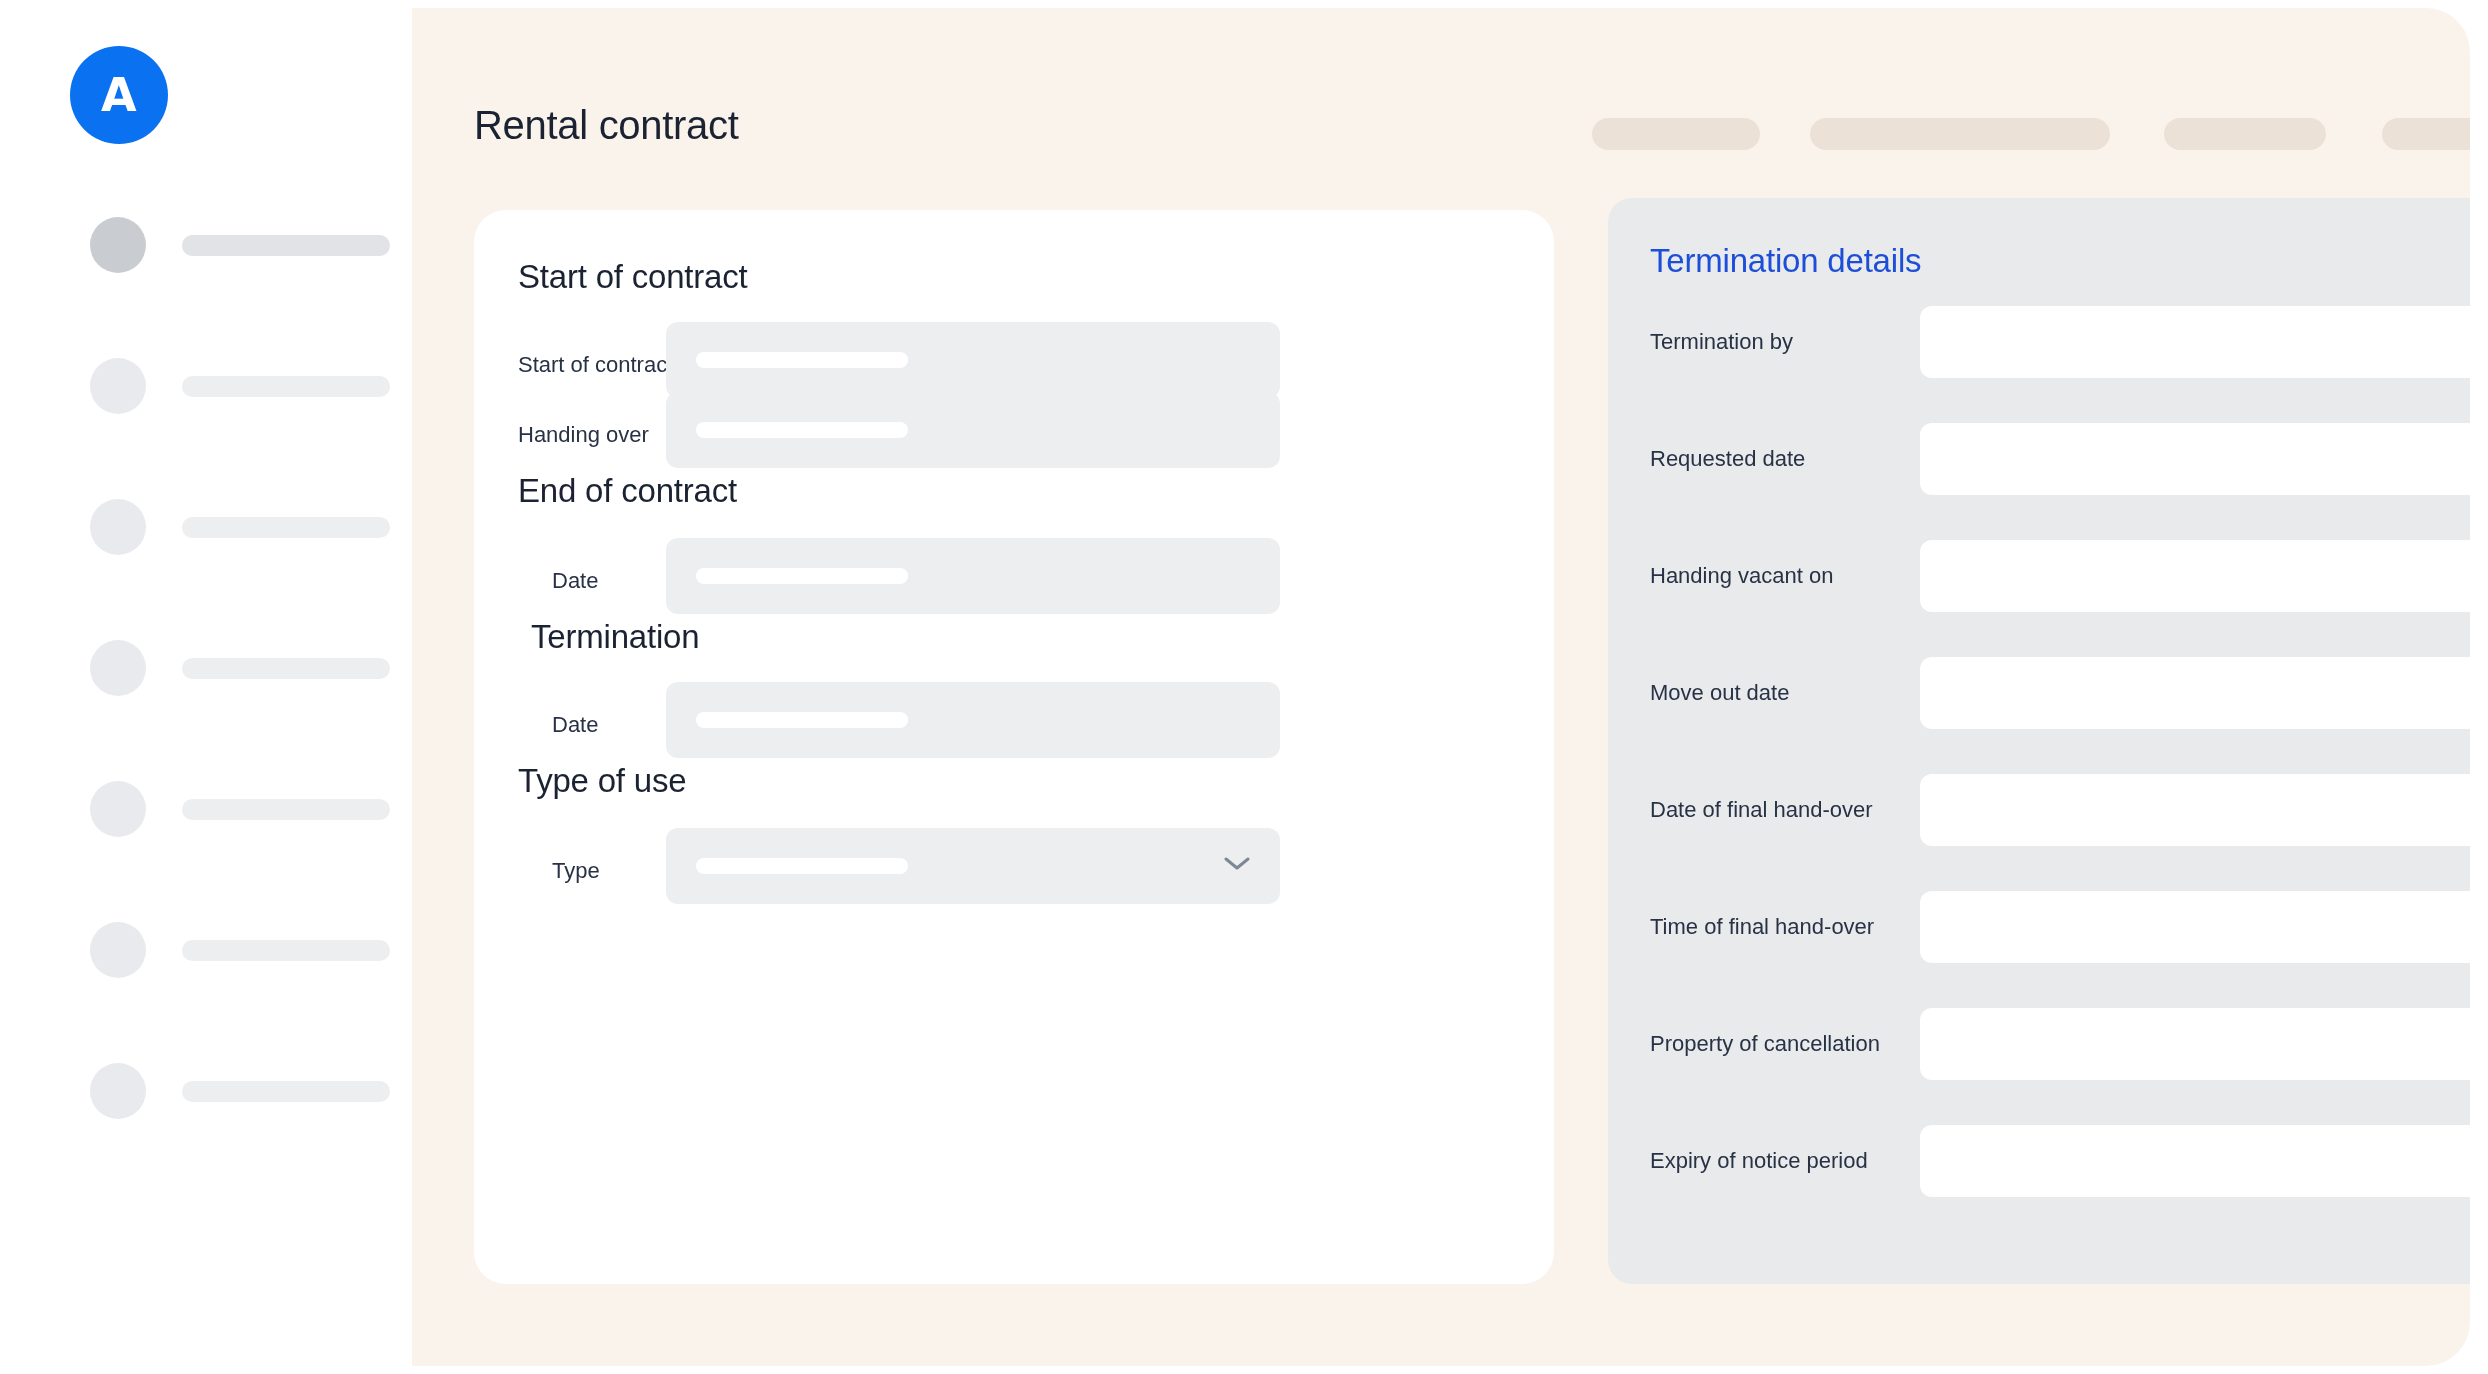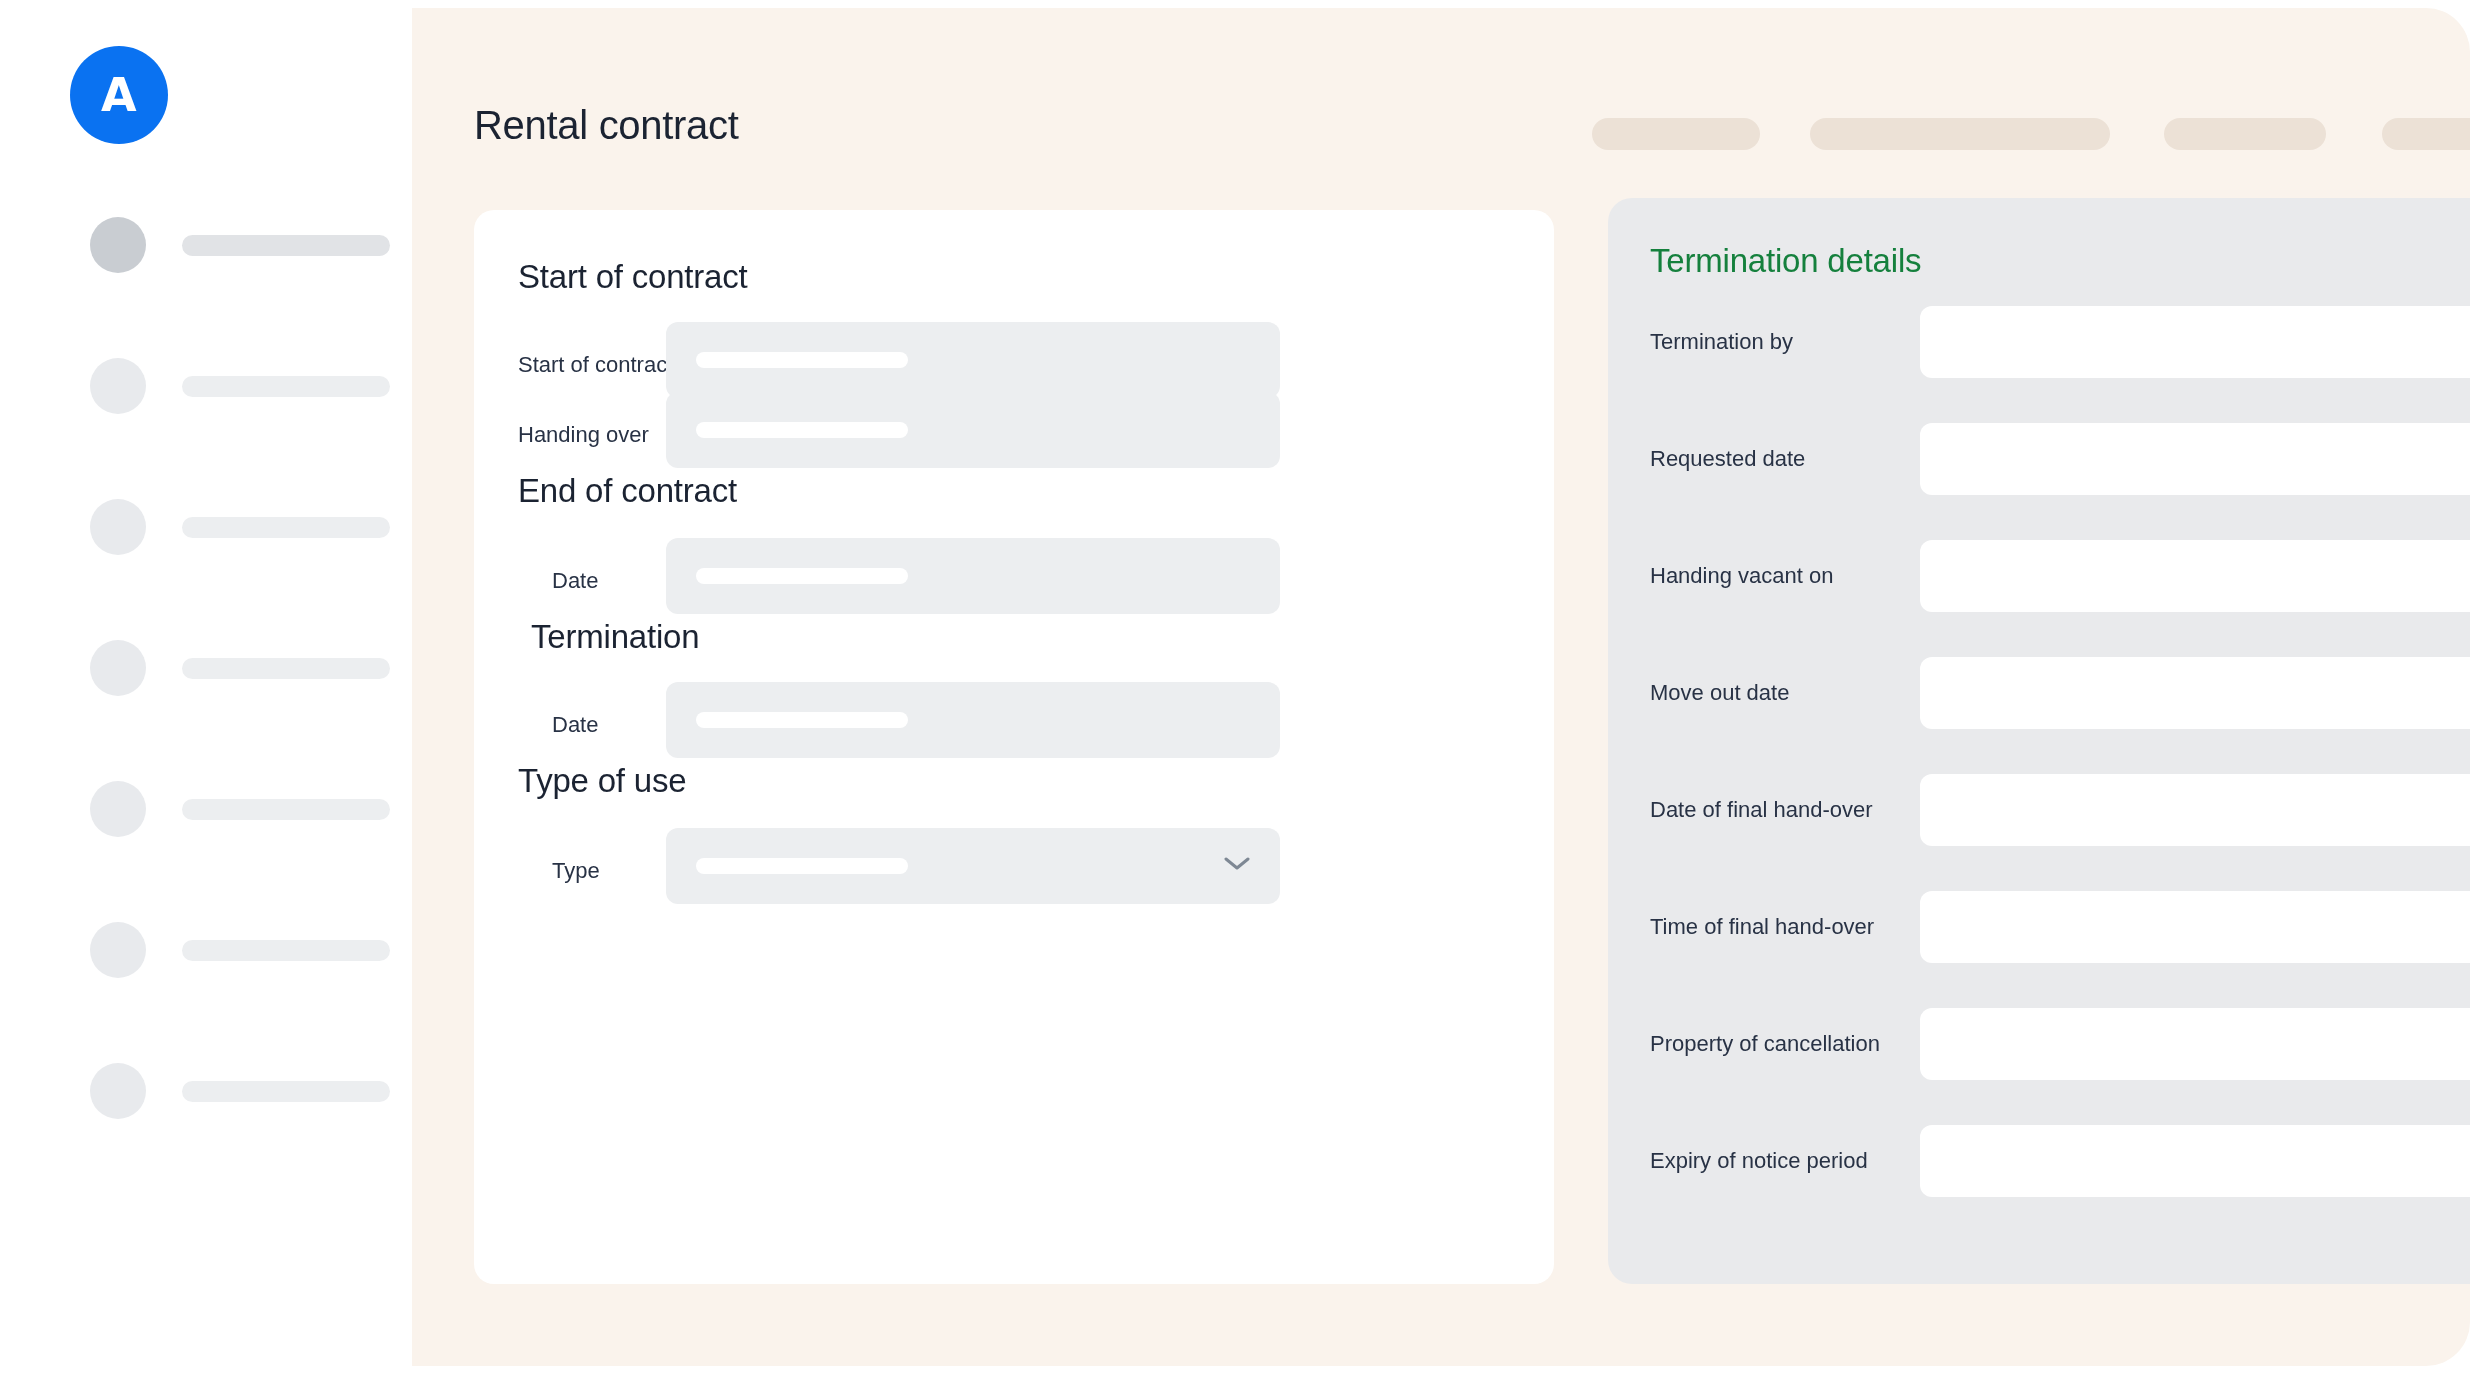--- a/index.html
+++ b/index.html
@@ -116,21 +116,21 @@
   .pill-4 { left: 790px; width: 140px; }
 
   
   .card-left {
     position: absolute;
     left: 62px;
     top: 202px;
     width: 1080px;
     height: 1074px;
     background: #ffffff;
-    border-radius: 20px;
+    border-radius: 32px;
   }
   .section-heading {
     font-size: 33px;
     color: #1b2332;
     font-weight: 400;
     letter-spacing: -0.2px;
   }
   .field-label {
     font-size: 22px;
     color: #283245;
@@ -165,21 +165,21 @@
     width: 1000px;
     height: 1086px;
     background: #e9eaec;
     border-radius: 24px;
   }
   .card-right .panel-title {
     position: absolute;
     left: 42px;
     top: 44px;
     font-size: 33px;
-    color: #15803d;
+    color: #1d4ed8;
     letter-spacing: -0.2px;
   }
   .tr-row {
     position: absolute;
     left: 42px;
     right: 42px;
     height: 72px;
     display: flex;
     align-items: center;
   }

